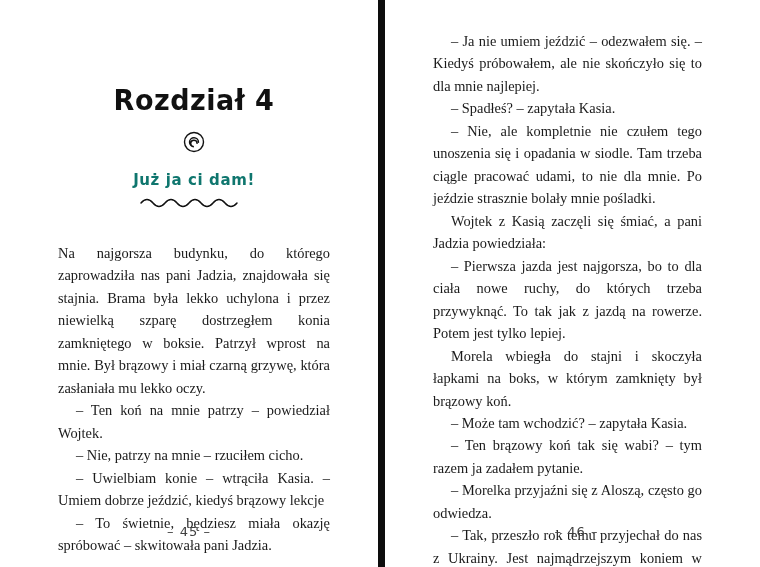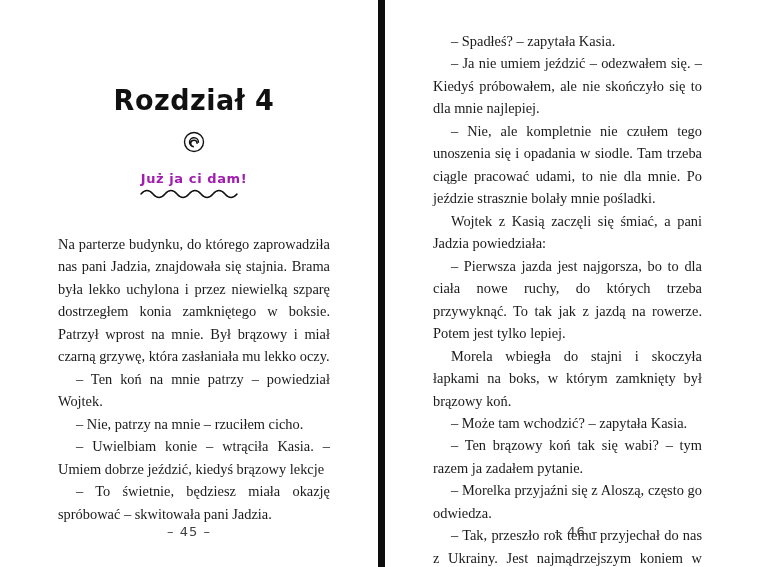--- a/index.html
+++ b/index.html
@@ -57,24 +57,24 @@
     font-size: 20px;
     line-height: 1;
     margin-bottom: 16px;
     color: #111;
   }
   .spiral-ornament svg { display: inline-block; vertical-align: middle; }
   .chapter-subtitle {
     text-align: center;
     font-family: "DejaVu Sans", sans-serif;
     font-weight: bold;
-    font-size: 13px;
+    font-size: 15px;
     letter-spacing: 0.6px;
-    color: #a21caf;
-    margin-bottom: 0;
+    color: #0f766e;
+    margin-bottom: 6px;
   }
   .wave-ornament {
     text-align: center;
     margin-bottom: 30px;
     line-height: 1;
   }
   .body-text p {
     margin: 0;
     font-size: 14.4px;
     line-height: 1.56;
@@ -119,34 +119,34 @@
 
     <div class="chapter-subtitle">Już ja ci dam!</div>
 
     <div class="wave-ornament">
       <svg width="110" height="14" viewBox="0 0 110 14" aria-hidden="true">
         <path d="M2 8 q6 -7 12 0 t12 0 t12 0 t12 0 t12 0 t12 0 t12 0 t12 0" fill="none" stroke="#111" stroke-width="1.5" stroke-linecap="round"></path>
       </svg>
     </div>
 
     <div class="body-text">
-      <p>Na parterze budynku, do którego zaprowadziła nas pani Jadzia, znajdowała się stajnia. Brama była lekko uchylona i przez niewielką szparę dostrzegłem konia zamkniętego w boksie. Patrzył wprost na mnie. Był brązowy i miał czarną grzywę, która zasłaniała mu lekko oczy.</p>
+      <p>Na najgorsza budynku, do którego zaprowadziła nas pani Jadzia, znajdowała się stajnia. Brama była lekko uchylona i przez niewielką szparę dostrzegłem konia zamkniętego w boksie. Patrzył wprost na mnie. Był brązowy i miał czarną grzywę, która zasłaniała mu lekko oczy.</p>
       <p class="indent">– Ten koń na mnie patrzy – powiedział Wojtek.</p>
       <p class="indent">– Nie, patrzy na mnie – rzuciłem cicho.</p>
       <p class="indent">– Uwielbiam konie – wtrąciła Kasia. – Umiem dobrze jeździć, kiedyś brązowy lekcje</p>
       <p class="indent">– To świetnie, będziesz miała okazję spróbować – skwitowała pani Jadzia.</p>
     </div>
 
     <div class="page-number">– 45 –</div>
   </div>
 
   <div class="page page-right">
     <div class="body-text">
+      <p class="indent">– Ja nie umiem jeździć – odezwałem się. – Kiedyś próbowałem, ale nie skończyło się to dla mnie najlepiej.</p>
       <p class="indent">– Spadłeś? – zapytała Kasia.</p>
-      <p class="indent">– Ja nie umiem jeździć – odezwałem się. – Kiedyś próbowałem, ale nie skończyło się to dla mnie najlepiej.</p>
       <p class="indent">– Nie, ale kompletnie nie czułem tego unoszenia się i opadania w siodle. Tam trzeba ciągle pracować udami, to nie dla mnie. Po jeździe strasznie bolały mnie pośladki.</p>
       <p class="indent">Wojtek z Kasią zaczęli się śmiać, a pani Jadzia powiedziała:</p>
       <p class="indent">– Pierwsza jazda jest najgorsza, bo to dla ciała nowe ruchy, do których trzeba przywyknąć. To tak jak z jazdą na rowerze. Potem jest tylko lepiej.</p>
       <p class="indent">Morela wbiegła do stajni i skoczyła łapkami na boks, w którym zamknięty był brązowy koń.</p>
       <p class="indent">– Może tam wchodzić? – zapytała Kasia.</p>
       <p class="indent">– Ten brązowy koń tak się wabi? – tym razem ja zadałem pytanie.</p>
       <p class="indent">– Morelka przyjaźni się z Aloszą, często go odwiedza.</p>
       <p class="indent">– Tak, przeszło rok temu przyjechał do nas z Ukrainy. Jest najmądrzejszym koniem w całym stadzie.</p>
     </div>
 

